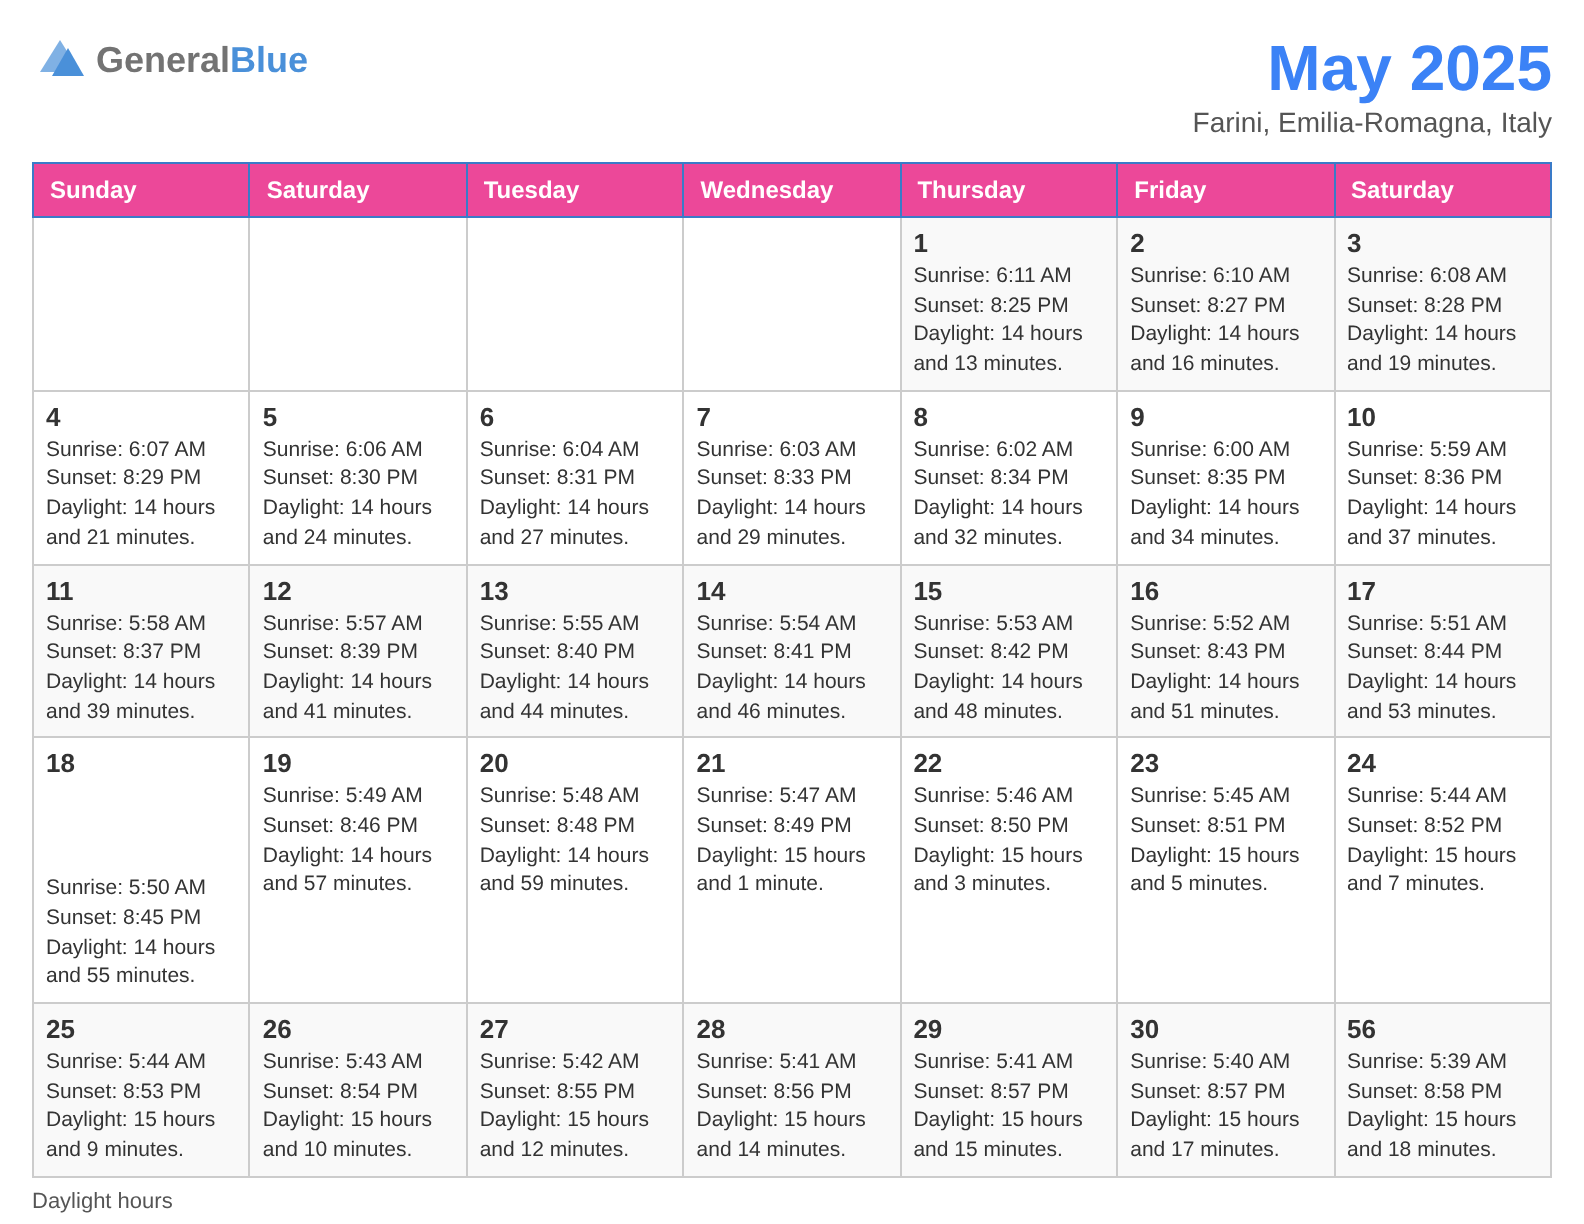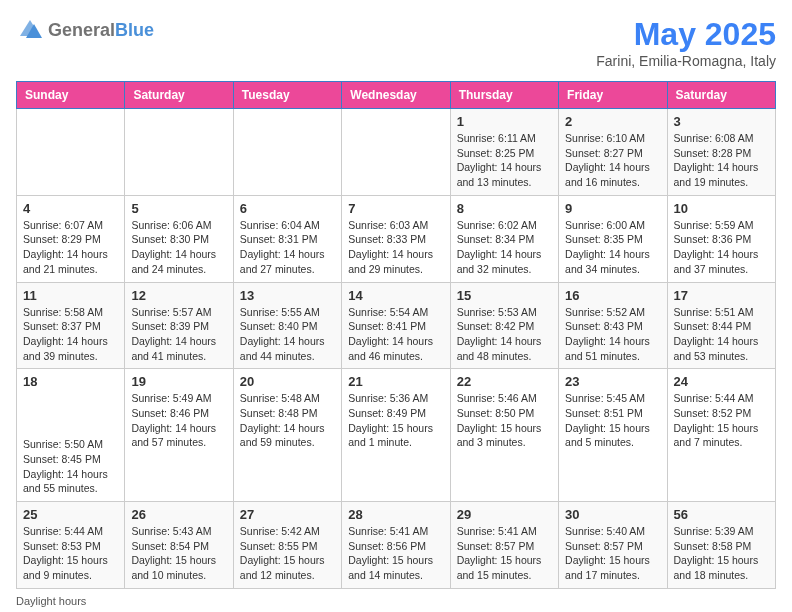--- a/index.html
+++ b/index.html
@@ -243,21 +243,21 @@
 Daylight: 14 hours and 57 minutes.</div>
         </td>
         <td>
           <span class="day-number">20</span>
           <div class="day-info" style="white-space: pre-line;">Sunrise: 5:48 AM
 Sunset: 8:48 PM
 Daylight: 14 hours and 59 minutes.</div>
         </td>
         <td>
           <span class="day-number">21</span>
-          <div class="day-info" style="white-space: pre-line;">Sunrise: 5:36 AM
+          <div class="day-info" style="white-space: pre-line;">Sunrise: 5:47 AM
 Sunset: 8:49 PM
 Daylight: 15 hours and 1 minute.</div>
         </td>
         <td>
           <span class="day-number">22</span>
           <div class="day-info" style="white-space: pre-line;">Sunrise: 5:46 AM
 Sunset: 8:50 PM
 Daylight: 15 hours and 3 minutes.</div>
         </td>
         <td>

